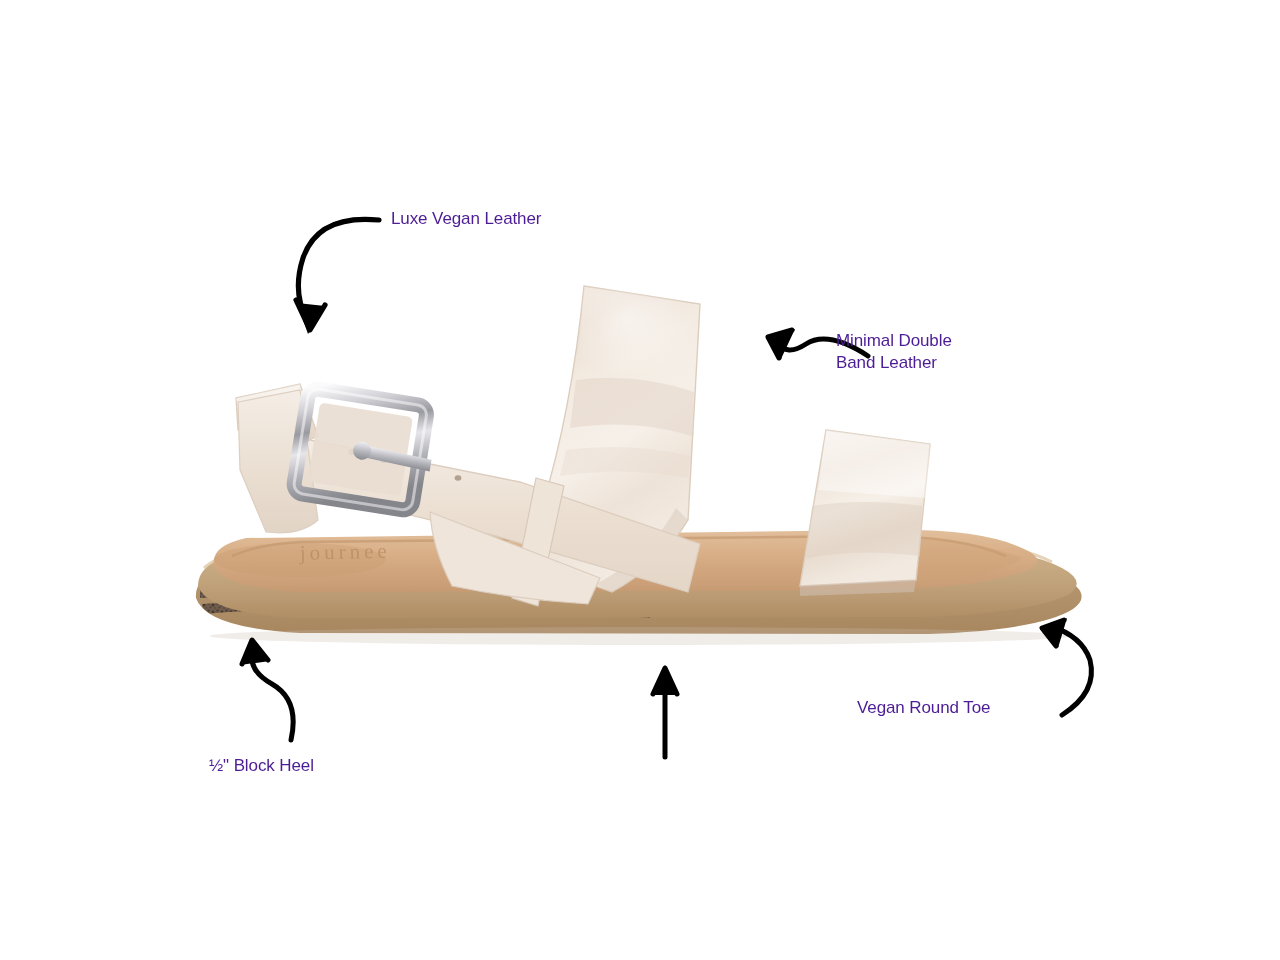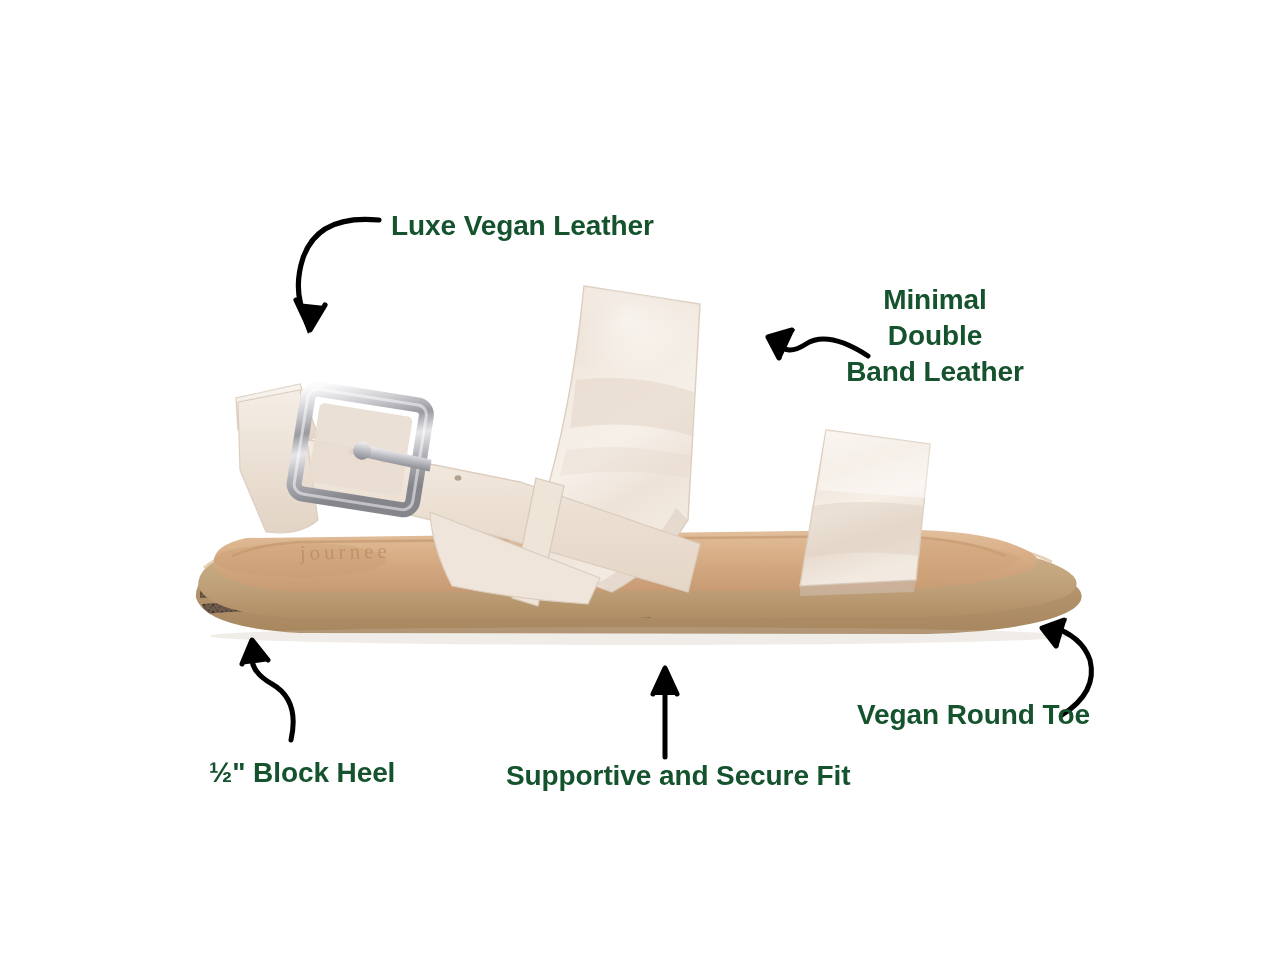--- a/index.html
+++ b/index.html
@@ -17,31 +17,31 @@
   }
   #product-svg {
     position: absolute;
     left: 0;
     top: 0;
     width: 1280px;
     height: 960px;
   }
   .callout {
     position: absolute;
-    color: #14532d;
+    color: #4c1d95;
     font-family: "Liberation Sans", sans-serif;
-    font-weight: bold;
-    font-size: 28px;
+    font-weight: normal;
+    font-size: 17px;
     letter-spacing: -0.1px;
     line-height: 1.28;
     white-space: pre;
   }
   .callout.two-line {
     white-space: normal;
-    text-align: center;
+    margin-top: 48px;
   }
   #label-luxe        { left: 391px; top: 208px; }
   #label-minimal     { left: 836px; top: 282px; width: 198px; }
   #label-heel        { left: 209px; top: 755px; }
   #label-support     { left: 506px; top: 758px; }
   #label-toe         { left: 857px; top: 697px; }
 </style>
 </head>
 <body>
 
@@ -222,17 +222,16 @@
       </g>
     </g>
   </svg>
 
   <div class="callout" id="label-luxe">Luxe Vegan Leather</div>
 
   <div class="callout two-line" id="label-minimal"><span>Minimal Double</span><br><span>Band Leather</span></div>
 
   <div class="callout" id="label-heel">½" Block Heel</div>
 
-  <div class="callout" id="label-support">Supportive and Secure Fit</div>
 
   <div class="callout" id="label-toe">Vegan Round Toe</div>
 
 </div>
 
 </body></html>

